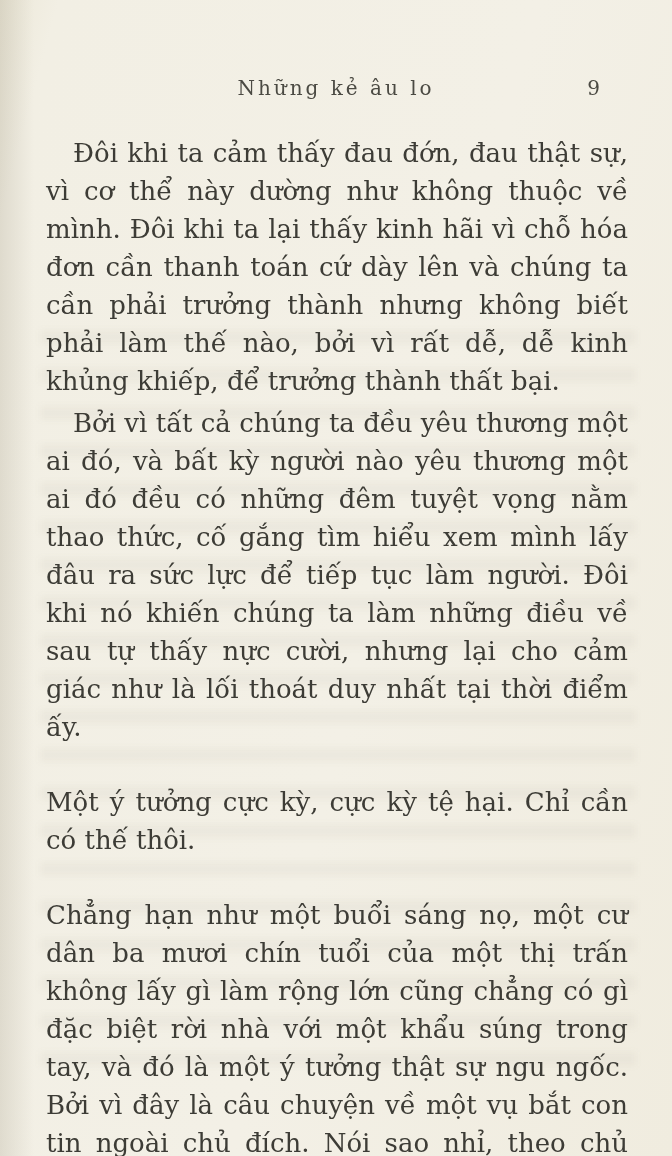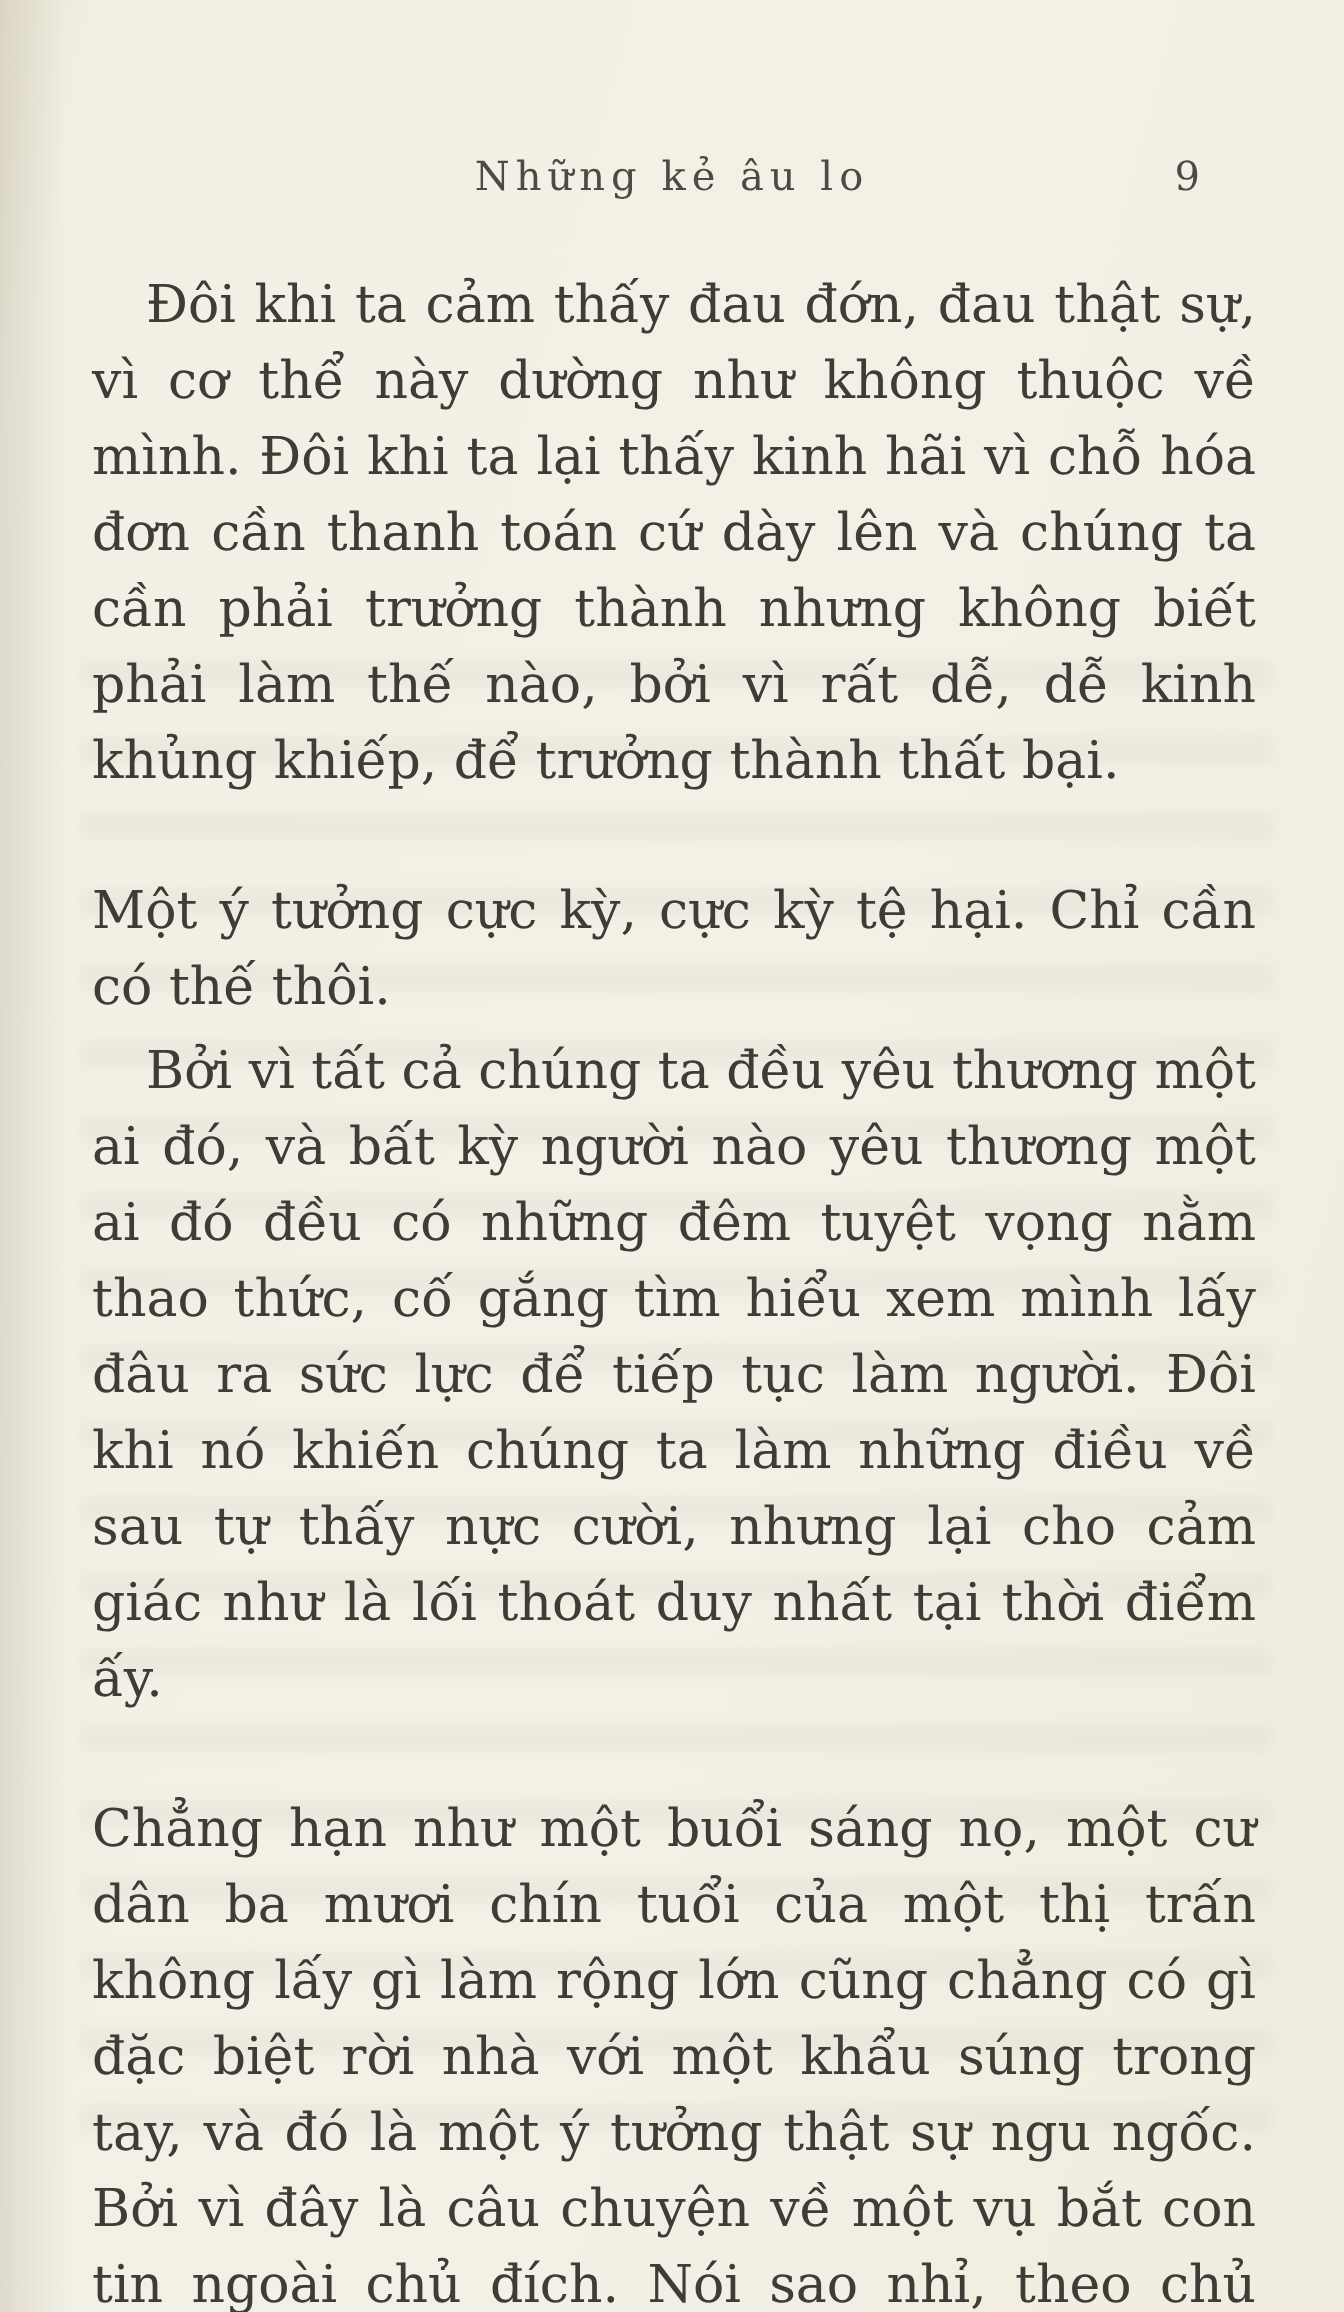--- a/index.html
+++ b/index.html
@@ -81,17 +81,17 @@
   <div class="gutter-shade"></div>
   <div class="bleed-through"></div>
 
   <div class="running-header">
     <div class="running-title">Những kẻ âu lo</div>
     <div class="page-number">9</div>
   </div>
 
   <div class="page-body">
       <p class="para indent">Đôi khi ta cảm thấy đau đớn, đau thật sự, vì cơ thể này dường như không thuộc về mình. Đôi khi ta lại thấy kinh hãi vì chỗ hóa đơn cần thanh toán cứ dày lên và chúng ta cần phải trưởng thành nhưng không biết phải làm thế nào, bởi vì rất dễ, dễ kinh khủng khiếp, để trưởng thành thất bại.</p>
+      <p class="para indent">Bởi vì tất cả chúng ta đều yêu thương một ai đó, và bất kỳ người nào yêu thương một ai đó đều có những đêm tuyệt vọng nằm thao thức, cố gắng tìm hiểu xem mình lấy đâu ra sức lực để tiếp tục làm người. Đôi khi nó khiến chúng ta làm những điều về sau tự thấy nực cười, nhưng lại cho cảm giác như là lối thoát duy nhất tại thời điểm ấy.</p>
       <p class="para gap">Một ý tưởng cực kỳ, cực kỳ tệ hại. Chỉ cần có thế thôi.</p>
-      <p class="para indent">Bởi vì tất cả chúng ta đều yêu thương một ai đó, và bất kỳ người nào yêu thương một ai đó đều có những đêm tuyệt vọng nằm thao thức, cố gắng tìm hiểu xem mình lấy đâu ra sức lực để tiếp tục làm người. Đôi khi nó khiến chúng ta làm những điều về sau tự thấy nực cười, nhưng lại cho cảm giác như là lối thoát duy nhất tại thời điểm ấy.</p>
       <p class="para gap">Chẳng hạn như một buổi sáng nọ, một cư dân ba mươi chín tuổi của một thị trấn không lấy gì làm rộng lớn cũng chẳng có gì đặc biệt rời nhà với một khẩu súng trong tay, và đó là một ý tưởng thật sự ngu ngốc. Bởi vì đây là câu chuyện về một vụ bắt con tin ngoài chủ đích. Nói sao nhỉ, theo chủ đích thì nó sẽ là một câu chuyện, nhưng không phải là một câu chuyện về vụ bắt con tin. Lẽ ra nó phải về một vụ cướp ngân hàng. Nhưng mọi thứ hơi bị xáo trộn, bởi vì đôi khi chuyện đó vẫn xảy ra với các vụ cướp ngân hàng. Thế nên tên</p>
     </div>
 </div>
 
 </body></html>

